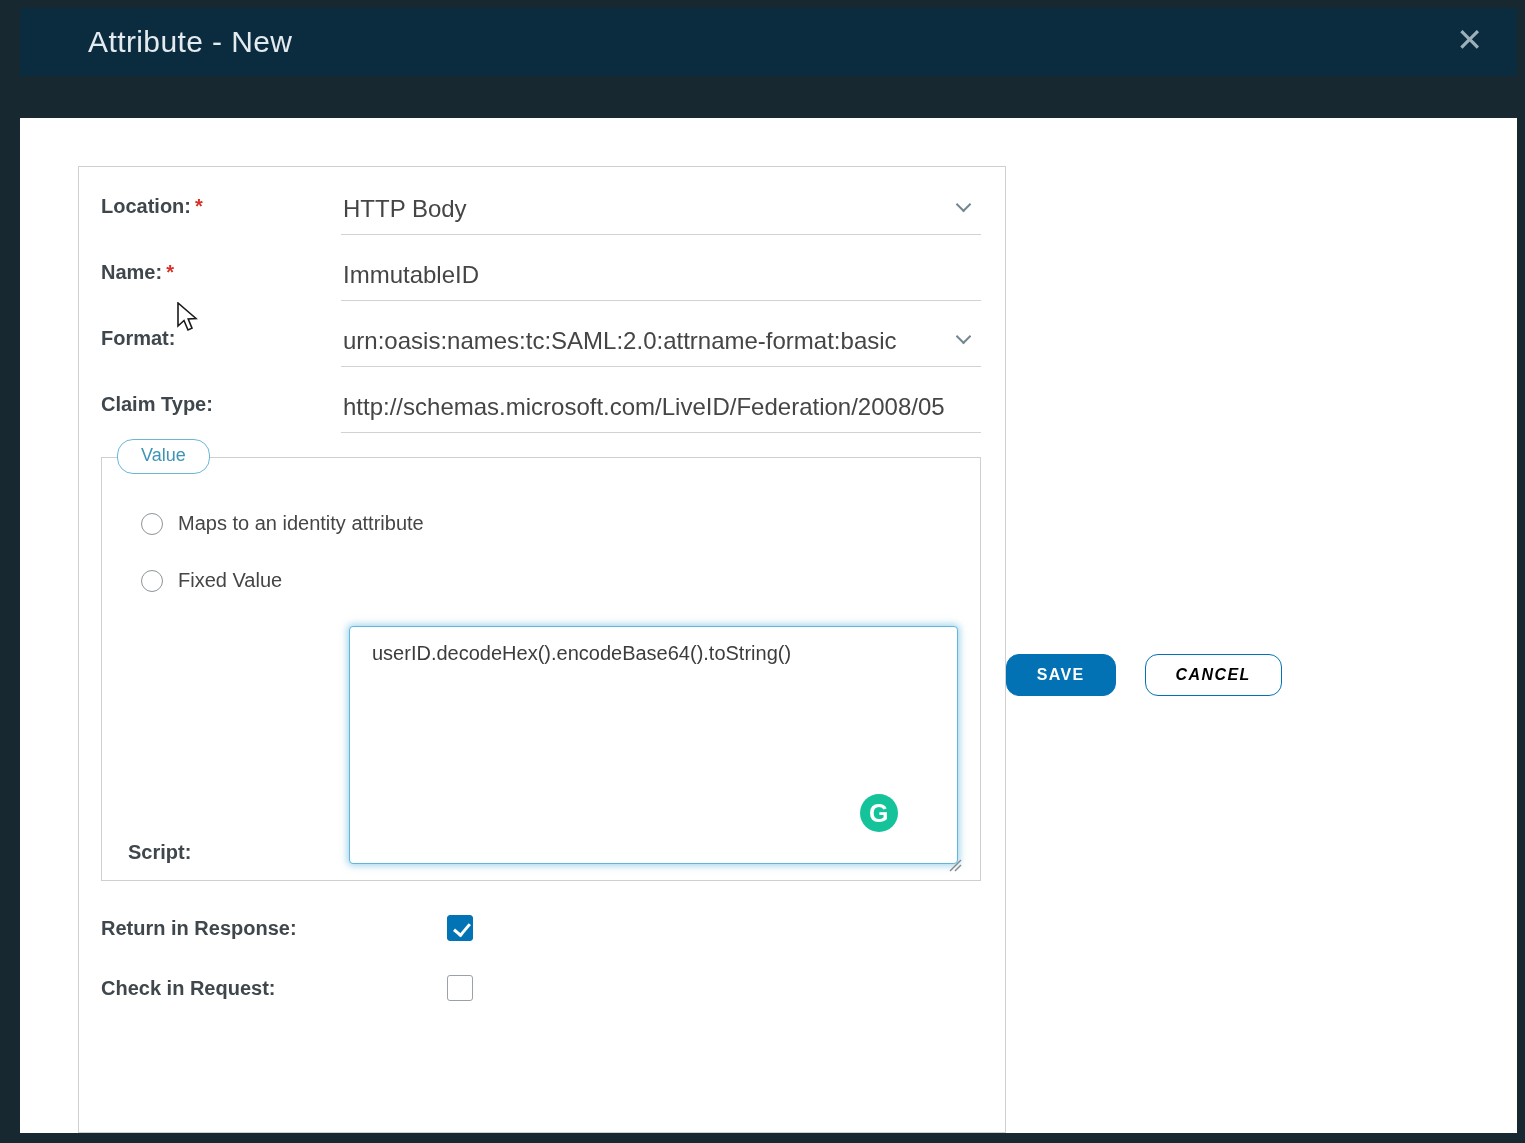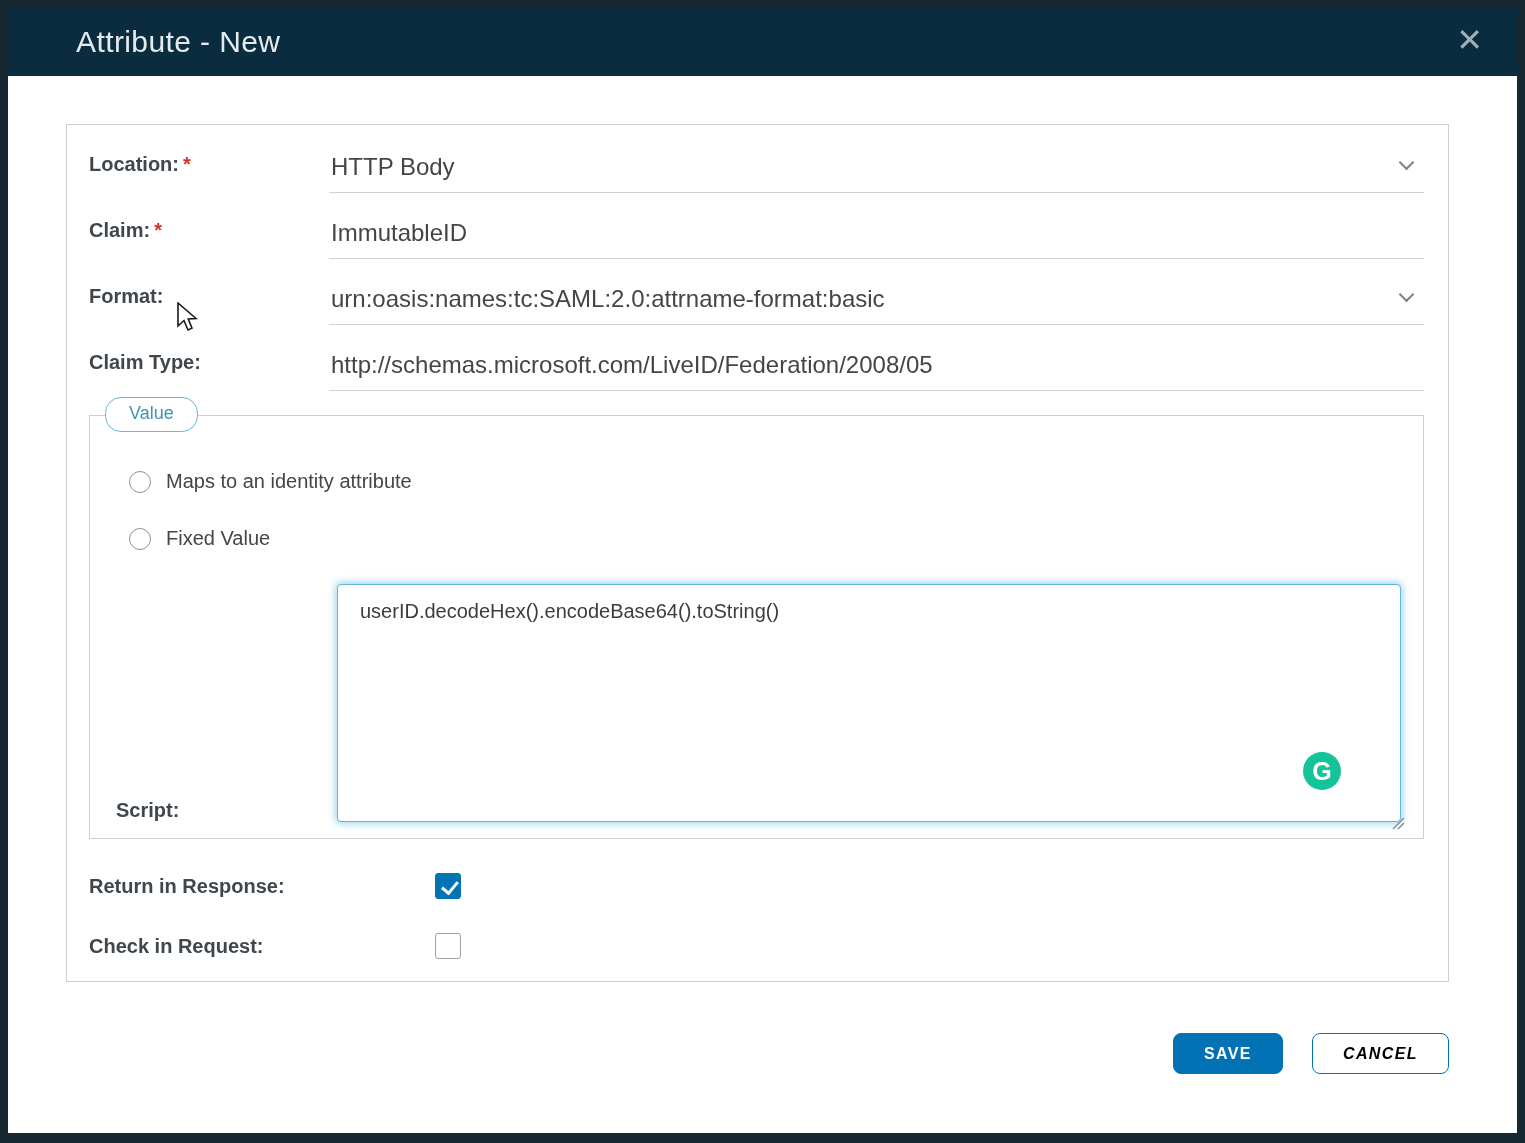--- a/index.html
+++ b/index.html
@@ -5,22 +5,22 @@
   * { box-sizing: border-box; margin: 0; padding: 0; }
   html, body { width: 1525px; height: 1143px; }
   body {
     font-family: "Liberation Sans", "DejaVu Sans", sans-serif;
     background: #182830;
     overflow: hidden;
     position: relative;
   }
   .frame {
     width: 1525px; height: 1143px;
-    padding: 8px 8px 10px 8px;
-    display: flex; flex-direction: column;
+    padding: 8px 8px 10px 20px;
+    display: flex; flex-direction: column; gap: 42px;
   }
   
   .modal-header {
     height: 68px; flex: none;
     background: #0b2c3f;
     display: flex; align-items: center;
     padding-left: 68px;
     position: relative;
   }
   .modal-title {
@@ -28,21 +28,21 @@
   }
   .close-icon {
     position: absolute; right: 34px; top: 16px;
     color: #9db0ba; font-size: 32px; font-weight: 300;
     line-height: 1; cursor: pointer; user-select: none;
   }
   
   .modal-body {
     flex: 1; background: #ffffff; position: relative;
     padding: 48px 68px 0 58px;
-    display: flex; flex-direction: column;
+    display: flex; 
   }
   .form-panel {
     border: 1px solid #cfcfcf;
     padding: 26px 24px 22px 22px;
   }
   .form-row {
     display: flex; align-items: flex-start;
     margin-bottom: 24px;
   }
   .form-label {
@@ -143,21 +143,21 @@
     border-right: 3px solid #fff; border-bottom: 3px solid #fff;
     transform: rotate(40deg);
   }
   
   .footer {
     display: flex; justify-content: flex-end; align-items: center;
     gap: 29px; margin-top: 51px;
   }
   .btn {
     font-family: inherit; font-size: 16px; font-weight: 600;
-    letter-spacing: 1.4px; border-radius: 8px;
+    letter-spacing: 1.4px; border-radius: 13px;
     padding: 10px 30px; cursor: pointer; line-height: 1.2;
   }
   .btn-primary { background: #0272b5; color: #fff; border: 1px solid #0272b5; }
   .btn-outline { background: #fff; color: #000000; border: 1px solid #0272b5; font-style: italic; }
   
   .mouse-cursor { position: absolute; left: 176px; top: 302px; z-index: 50; pointer-events: none; }
 </style>
 </head>
 <body>
 
@@ -174,21 +174,21 @@
 
       <div class="form-row">
         <div class="form-label"><span>Location:</span><span class="req">*</span></div>
         <div class="form-value">
           <span>HTTP Body</span>
           <span class="chevron"></span>
         </div>
       </div>
 
       <div class="form-row">
-        <div class="form-label"><span>Claim:</span><span class="req">*</span></div>
+        <div class="form-label"><span>Name:</span><span class="req">*</span></div>
         <div class="form-value">
           <span>ImmutableID</span>
         </div>
       </div>
 
       <div class="form-row">
         <div class="form-label">Format:</div>
         <div class="form-value">
           <span>urn:oasis:names:tc:SAML:2.0:attrname-format:basic</span>
           <span class="chevron"></span>

